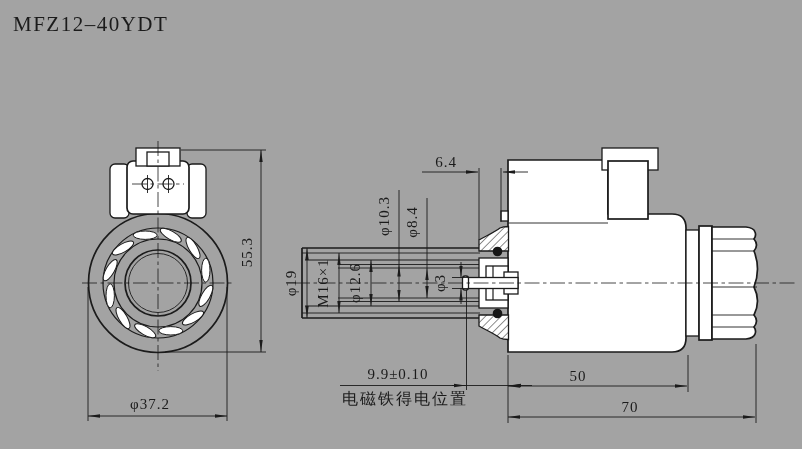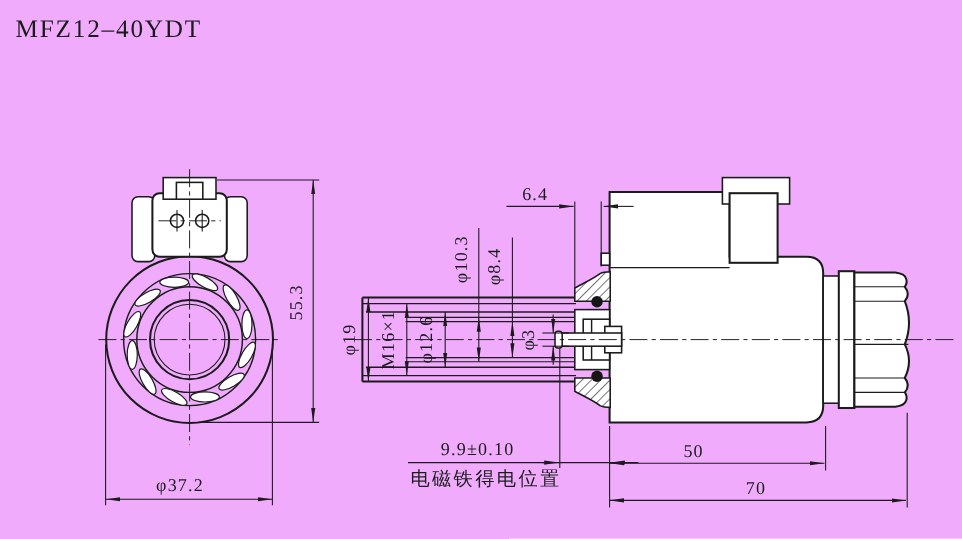--- a/index.html
+++ b/index.html
@@ -1,16 +1,16 @@
 <!DOCTYPE html>
 <html><head>
 <meta charset="utf-8">
 <style>
   html,body{margin:0;padding:0;background:#ffffff;}
-  .canvas{position:relative;width:802px;height:449px;background:#f0abfc;overflow:hidden;
+  .canvas{position:relative;width:802px;height:449px;background:#a3a3a3;overflow:hidden;
           font-family:"Liberation Serif", serif;}
   svg{display:block;}
   .outline{fill:#ffffff;stroke:#1b1b1b;stroke-width:1.7;}
   .outline2{fill:#ffffff;stroke:#1b1b1b;stroke-width:1.3;}
   .thin{stroke:#1b1b1b;stroke-width:0.9;fill:none;}
   .med{stroke:#1b1b1b;stroke-width:1.2;fill:none;}
   .thick{stroke:#1b1b1b;stroke-width:1.7;fill:none;}
   .dimline{stroke:#1b1b1b;stroke-width:0.9;fill:none;}
   .centerline{stroke:#1b1b1b;stroke-width:0.8;fill:none;stroke-dasharray:15 3.5 3.5 3.5;}
   .dim-text{font-family:"Liberation Serif", serif;font-size:15px;fill:#1b1b1b;letter-spacing:1px;}

